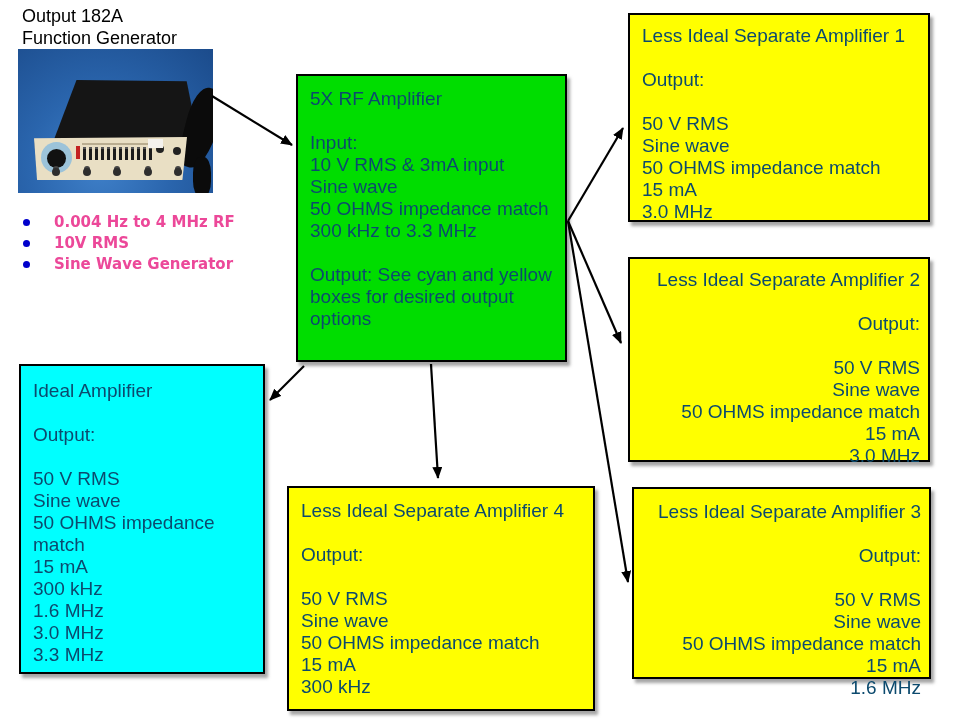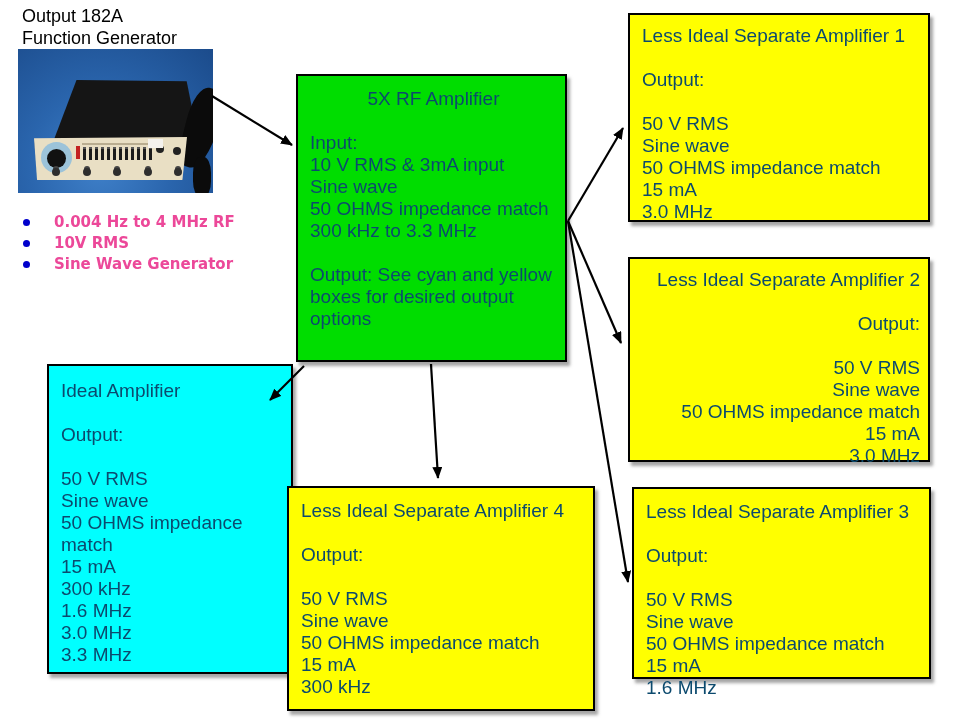--- a/index.html
+++ b/index.html
@@ -33,25 +33,25 @@
   .specs{position:absolute;left:20px;top:212px;}
   .spec-item{position:relative;padding-left:34px;height:21px;
     font-family:"DejaVu Sans",sans-serif;font-weight:bold;font-size:15px;line-height:21px;color:#ec4899;}
   .spec-dot{position:absolute;left:3px;top:7px;width:7px;height:7px;border-radius:50%;background:#0000CC;}
   
   .box{position:absolute;box-sizing:border-box;border:2px solid #000;
     padding:10px 8px 6px 12px;font-size:19px;line-height:22px;color:#0c4a6e;
     box-shadow:3px 4px 3px rgba(105,105,105,.6);}
   .ln{min-height:22px;}
   #box-green{left:296px;top:74px;width:271px;height:288px;padding-top:12px;}
-  #box-green .center{text-align:center;}
+  #box-green .center{text-align:left;}
   #box-ideal{left:19px;top:364px;width:246px;height:310px;padding-top:14px;padding-right:10px;}
   #box-amp1{left:628px;top:13px;width:302px;height:209px;}
   #box-amp2{left:628px;top:257px;width:302px;height:205px;text-align:right;}
-  #box-amp3{left:632px;top:487px;width:299px;height:192px;padding-top:12px;}
+  #box-amp3{left:632px;top:487px;width:299px;height:192px;padding-top:12px;text-align:right;}
   #box-amp4{left:287px;top:486px;width:308px;height:225px;padding-top:12px;}
   
   .arrows{position:absolute;left:0;top:0;width:960px;height:720px;pointer-events:none;}
   .arrows line{stroke:#000;stroke-width:2.2;}
 </style>
 </head>
 <body>
 
 <div id="canvas">
 
@@ -117,21 +117,21 @@
     <div class="ln"></div>
     <div class="ln">Input:</div>
     <div class="ln">10 V RMS &amp; 3mA input</div>
     <div class="ln">Sine wave</div>
     <div class="ln">50 OHMS impedance match</div>
     <div class="ln">300 kHz to 3.3 MHz</div>
     <div class="ln"></div>
     <div class="ln">Output: See cyan and yellow boxes for desired output options</div>
   </div>
 
-  <div class="box" id="box-ideal" style="background-color: rgb(0, 255, 255); margin-left: 28px;">
+  <div class="box" id="box-ideal" style="background-color: rgb(0, 255, 255);">
     <div class="ln">Ideal Amplifier</div>
     <div class="ln"></div>
     <div class="ln">Output:</div>
     <div class="ln"></div>
     <div class="ln">50 V RMS</div>
     <div class="ln">Sine wave</div>
     <div class="ln">50 OHMS impedance match</div>
     <div class="ln">15 mA</div>
     <div class="ln">300 kHz</div>
     <div class="ln">1.6 MHz</div>

